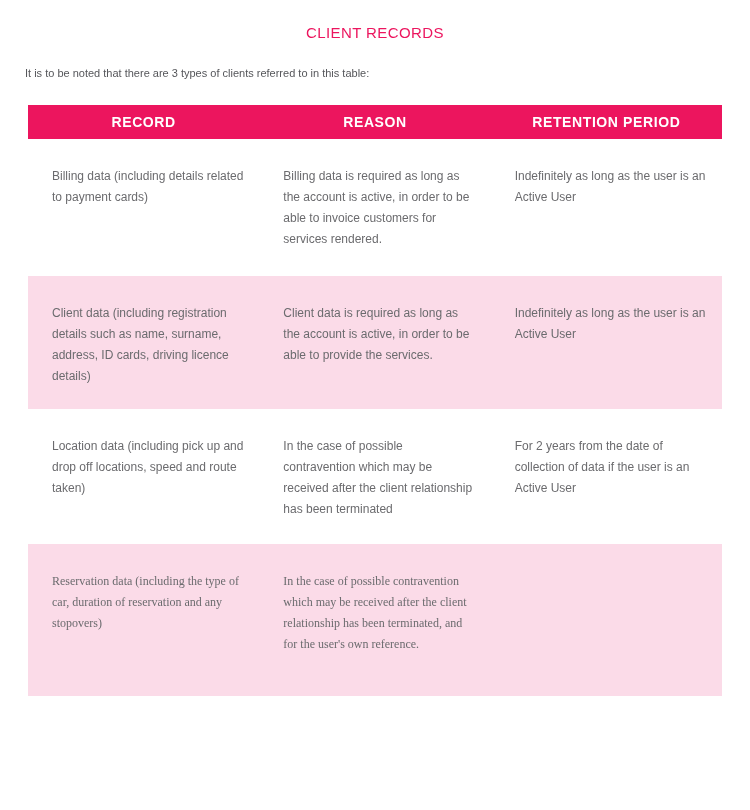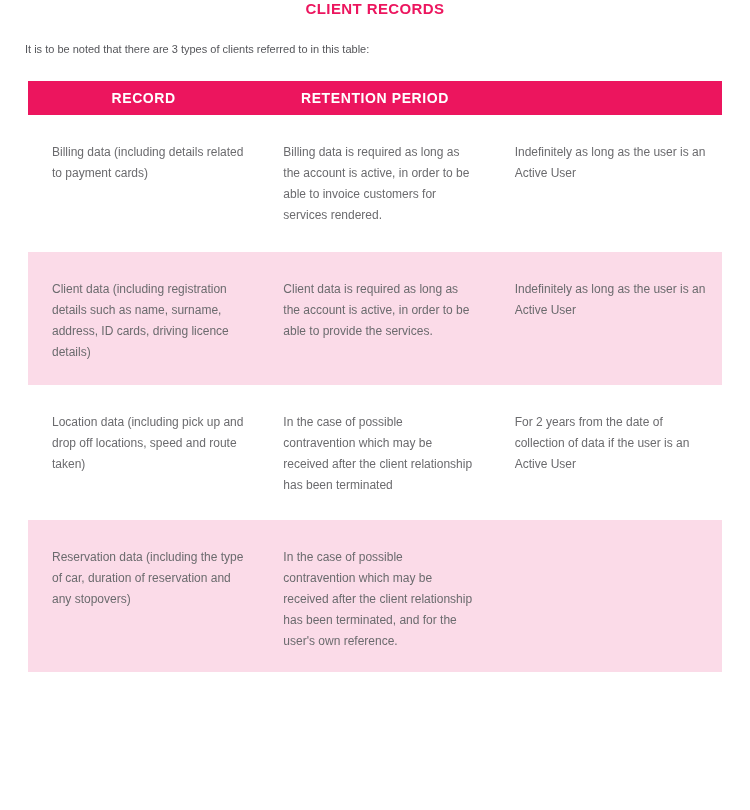--- a/index.html
+++ b/index.html
@@ -9,24 +9,24 @@
     --text-intro:#55565a;
   }
   *{box-sizing:border-box;}
   html,body{margin:0;padding:0;}
   body{
     width:750px;height:810px;background:#ffffff;
     font-family:"Liberation Sans", sans-serif;
     overflow:hidden;
   }
   .page-title{
-    margin:0;
+    margin:0;padding-top:24px;
     text-align:center;
     color:var(--accent);
-    font-size:15px;font-weight:bold;
+    font-size:15px;font-weight:normal;
     letter-spacing:0.4px;
   }
   .intro{
     margin:23px 25px 0 25px;
     color:var(--text-intro);
     font-size:11px;
     line-height:18px;
   }
   .records-table{
     margin:23px 0 0 28px;
@@ -42,39 +42,40 @@
     font-size:14px;font-weight:bold;
     letter-spacing:0.6px;
   }
   .row{
     display:grid;grid-template-columns:1fr 1fr 1fr;
   }
   .row.alt{background:var(--alt);}
   .row-0{min-height:137px;}
   .row-1{min-height:133px;}
   .row-2{min-height:135px;}
-  .row-3{min-height:152px;}
+  .row-3{min-height:152px;font-family:Liberation Serif, serif;}
   .cell{
     padding:27px 14px 20px 24px;
     color:var(--text-body);
     font-size:12px;line-height:21px;
   }
   .cell-inner{max-width:192px;display:block;}
 </style>
 </head>
 <body>
 
 <h1 class="page-title">CLIENT RECORDS</h1>
 
 <p class="intro">It is to be noted that there are 3 types of clients referred to in this table:</p>
 
 <div class="records-table">
 
   <div class="thead">
     <div class="th">RECORD</div>
+    <div class="th">REASON</div>
     <div class="th">RETENTION PERIOD</div>
   </div>
 
   <div class="row row-0">
     <div class="cell">
         <span class="cell-inner">Billing data (including details related to payment cards)</span>
       </div>
     <div class="cell">
         <span class="cell-inner">Billing data is required as long as the account is active, in order to be able to invoice customers for services rendered.</span>
       </div>

